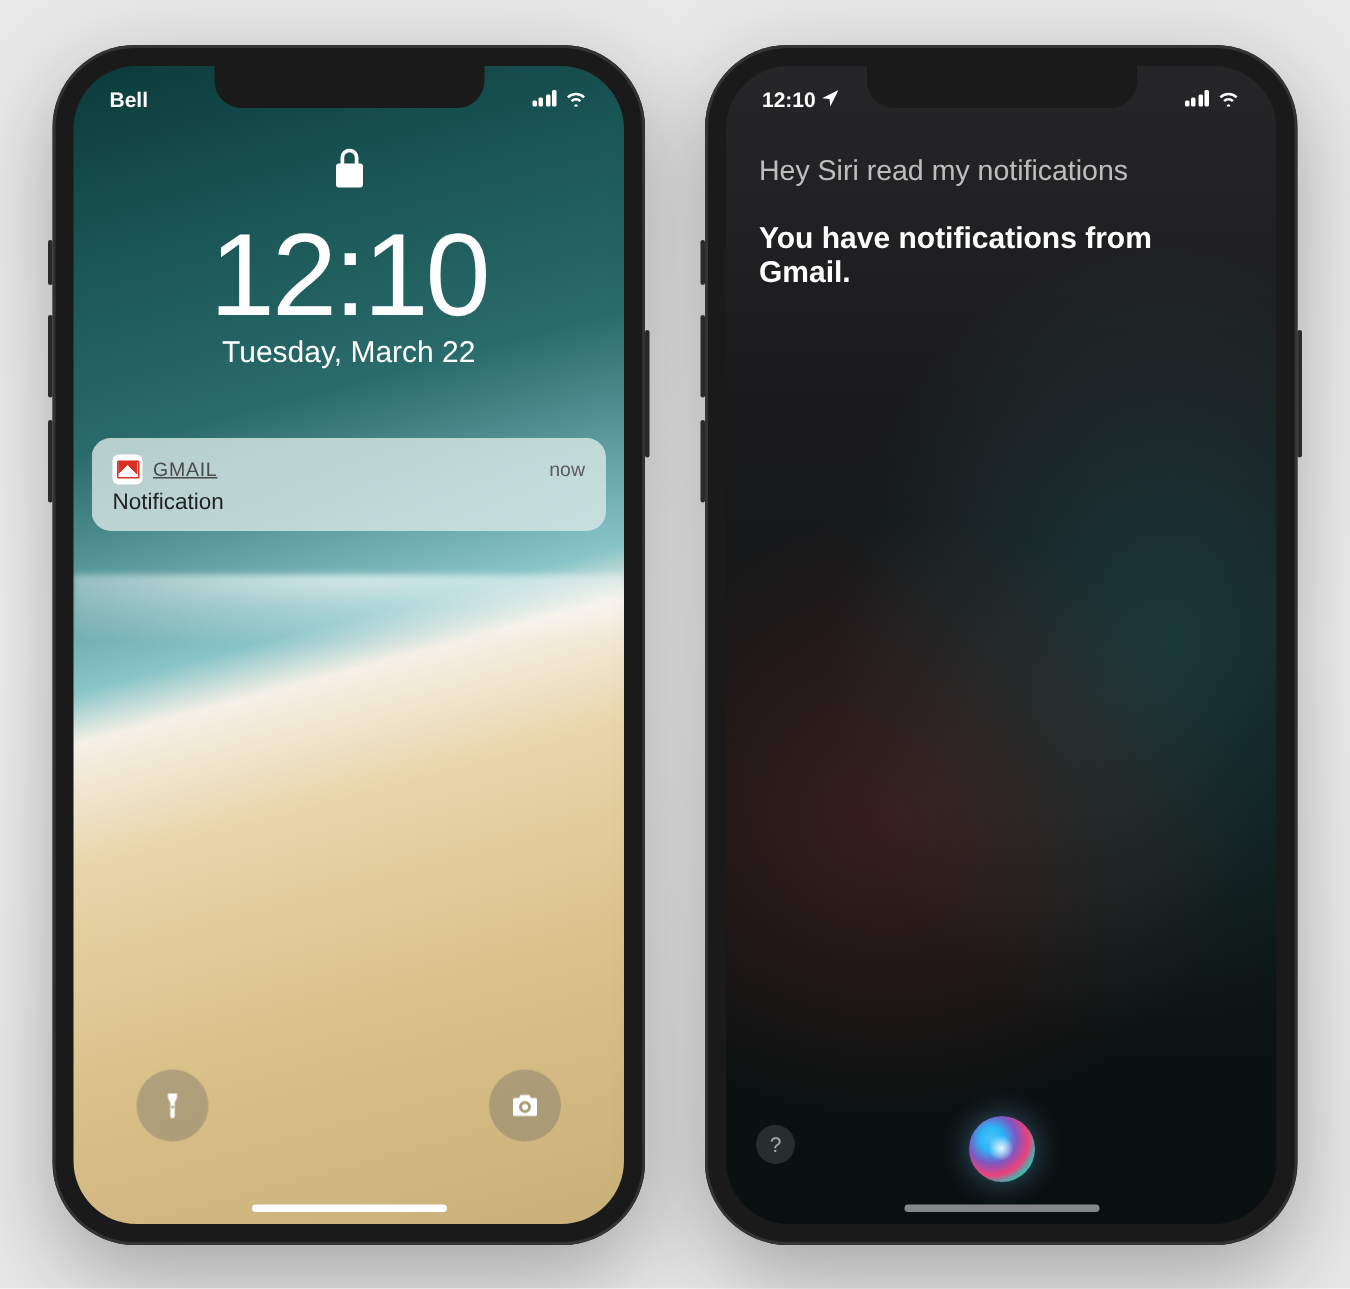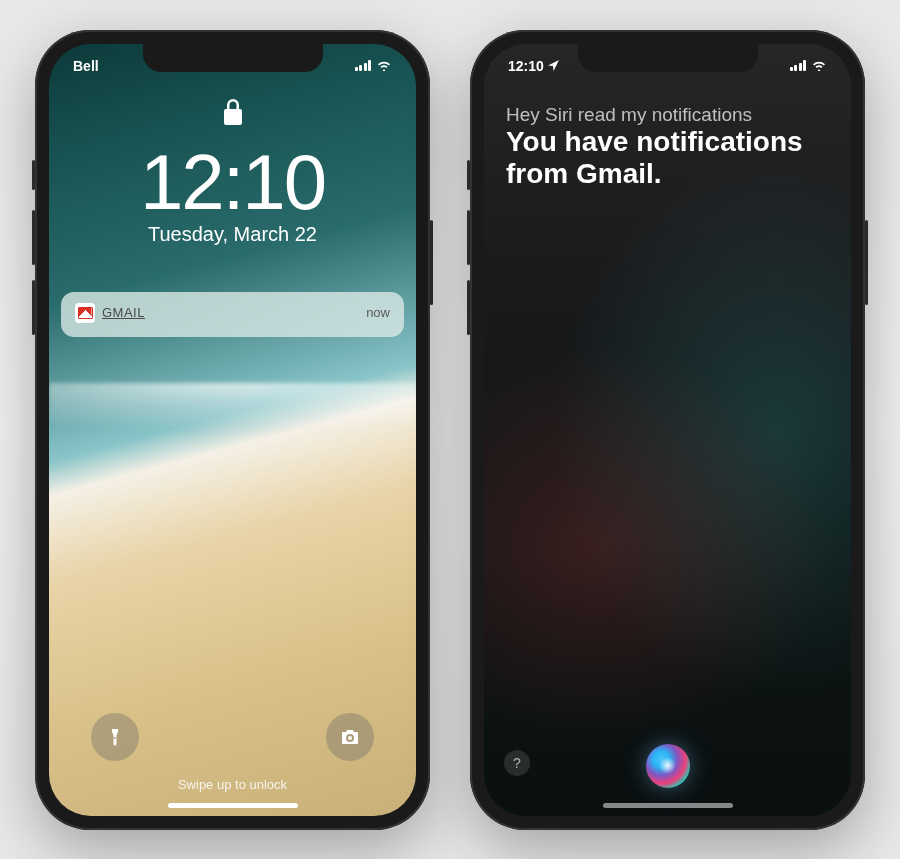--- a/index.html
+++ b/index.html
@@ -207,21 +207,21 @@
       width: 16px;
       height: 16px;
       border-radius: 50%;
       background: rgba(255,255,255,0.15);
       display: flex;
       align-items: center;
       justify-content: center;
       font-size: 9px;
       color: rgba(255,255,255,0.6);
     }
-    .siri-response { font-size: 28px; font-weight: 600; color: #fff; }
+    .siri-response { font-size: 20px; font-weight: 600; margin-top: 22px; color: #fff; }
     .siri-help {
       position: absolute;
       bottom: 40px;
       left: 20px;
       width: 26px;
       height: 26px;
       border-radius: 50%;
       background: rgba(255,255,255,0.12);
       display: flex;
       align-items: center;
@@ -291,36 +291,36 @@
     </div>
 
     <div class="notification-card">
       <div class="notif-header">
         <div class="notif-app">
           <div class="gmail-icon"></div>
           <span class="notif-app-name">GMAIL</span>
         </div>
         <span class="notif-time">now</span>
       </div>
+      <div class="notif-body">Notification</div>
     </div>
 
     <div class="bottom-controls">
       <div class="ctrl-btn">
         <svg viewBox="0 0 20 20" fill="#fff">
             <path d="M7 2h6v3l-1.5 3v9a1.5 1.5 0 01-3 0V8L7 5V2zm3 8a1 1 0 100 2 1 1 0 000-2z"></path>
           </svg>
       </div>
       <div class="ctrl-btn">
         <svg viewBox="0 0 20 20" fill="#fff">
             <path d="M7 3l-1 2H3a1 1 0 00-1 1v10a1 1 0 001 1h14a1 1 0 001-1V6a1 1 0 00-1-1h-3l-1-2H7zm3 4a4 4 0 110 8 4 4 0 010-8zm0 2a2 2 0 100 4 2 2 0 000-4z"></path>
           </svg>
       </div>
     </div>
 
-    <div class="swipe-text">Swipe up to unlock</div>
     <div class="home-indicator"></div>
   </div>
 </div>
 
 <div class="phone">
   <div class="side-btn btn-left-1"></div>
   <div class="side-btn btn-left-2"></div>
   <div class="side-btn btn-left-3"></div>
   <div class="side-btn btn-right"></div>
   <div class="screen screen-siri">

